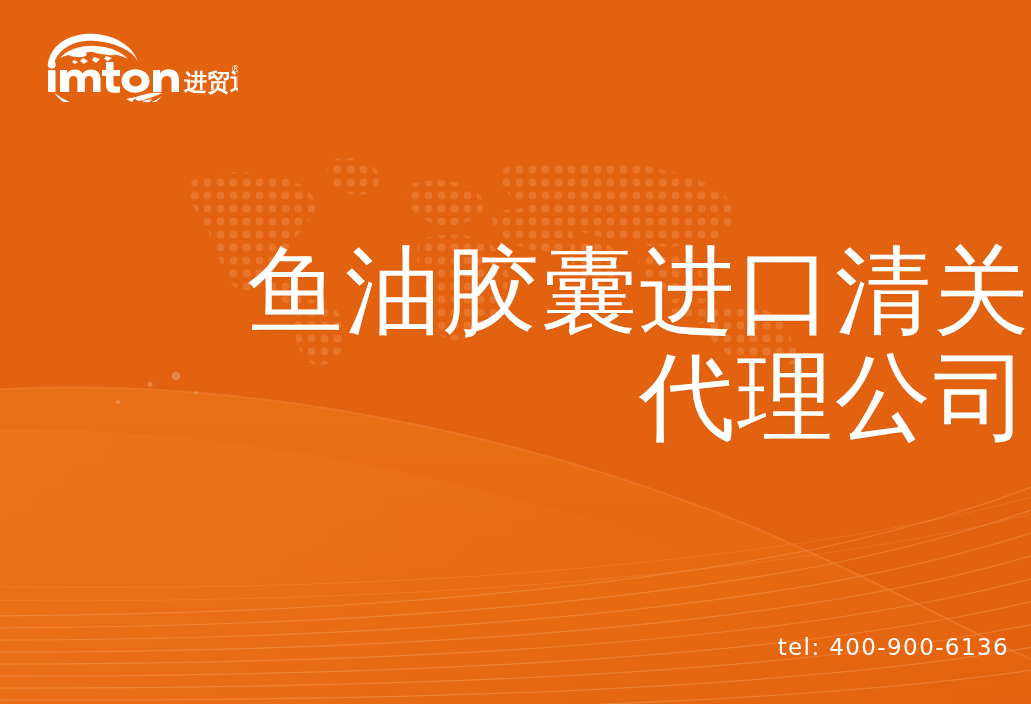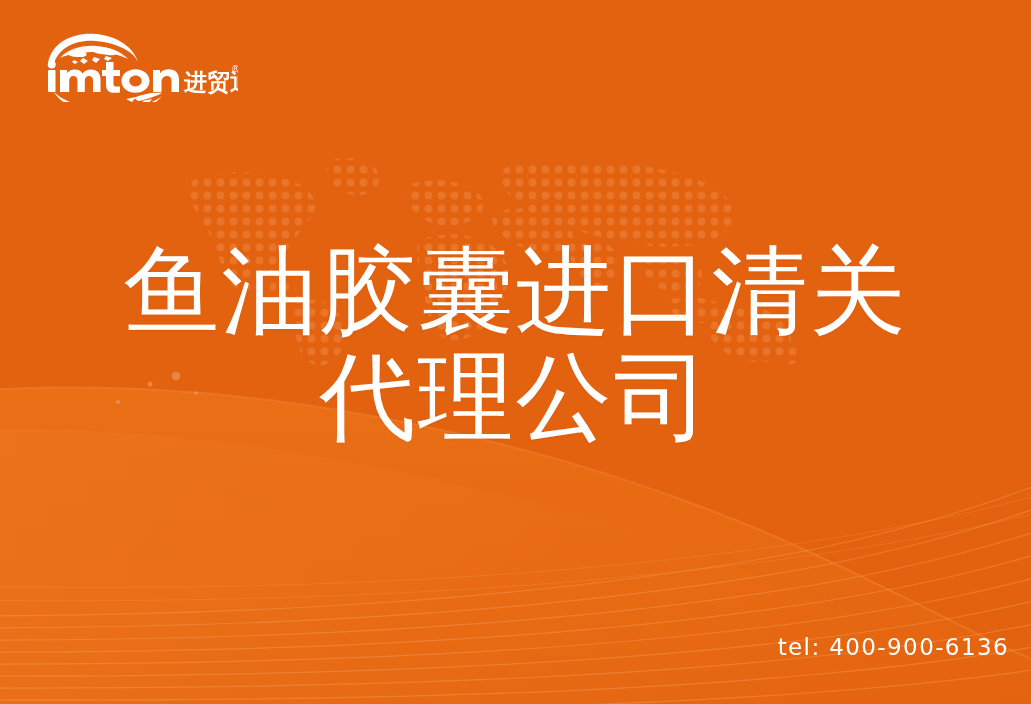--- a/index.html
+++ b/index.html
@@ -56,21 +56,21 @@
     height: 72px;
     display: block;
   }
 
   
   .headline {
     position: absolute;
     left: 0;
     top: 232px;
     width: 1031px;
-    text-align: center;
+    text-align: right;
     color: #ffffff;
     font-family: "DejaVu Sans", "Liberation Sans", sans-serif;
     font-weight: 400;
     font-size: 96px;
     line-height: 118px;
     letter-spacing: 2px;
     white-space: nowrap;
     text-shadow: 0 1px 2px rgba(150,60,0,0.10);
   }
   .headline .line { display: block; }

